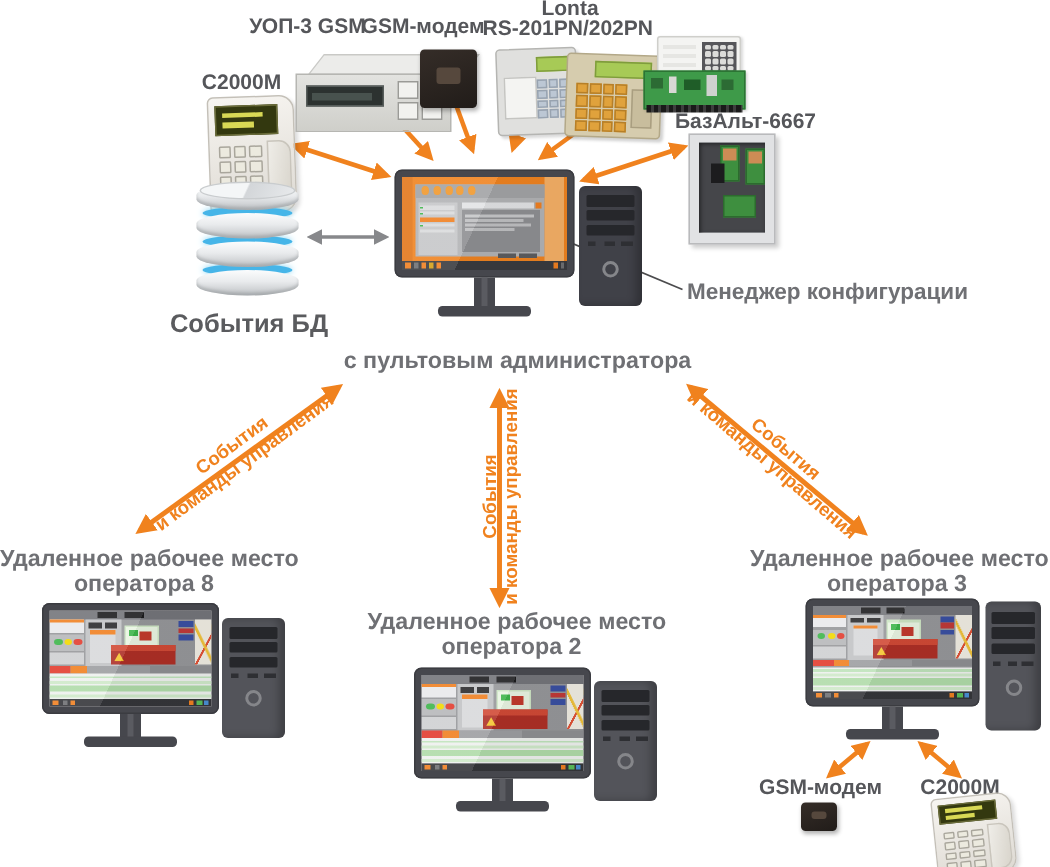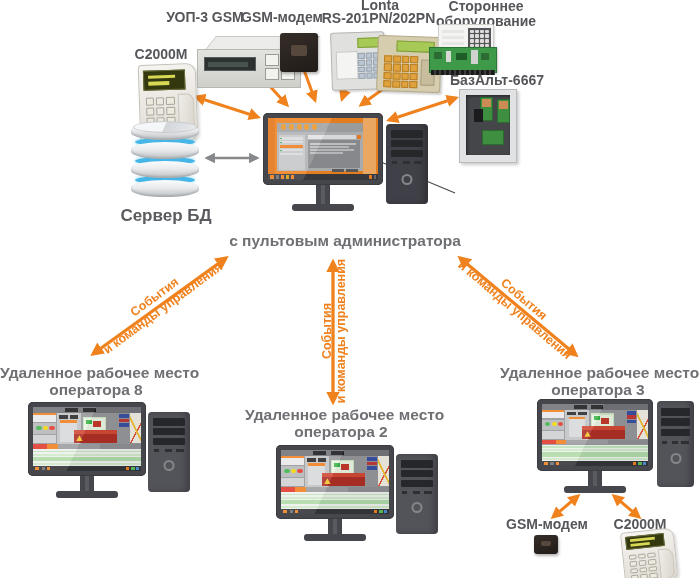--- a/index.html
+++ b/index.html
@@ -153,24 +153,20 @@
     </g>
     <line x1="207" y1="158" x2="257" y2="158" stroke="#87888b" stroke-width="2.4" marker-start="url(#mg)" marker-end="url(#mg)"></line>
     <line x1="455" y1="193" x2="345" y2="147" stroke="#4c4c4e" stroke-width="1.2" marker-end="url(#mb)"></line>
   </svg>
 
   <div class="devlbl" style="left:126px;top:47px;width:70px;">С2000М</div>
   <div class="devlbl" style="left:160px;top:10px;width:90px;">УОП-3 GSM</div>
   <div class="devlbl" style="left:240px;top:10px;width:84px;">GSM-модем</div>
   <div class="devlbl" style="left:340px;top:-2px;width:80px;">Lonta</div>
   <div class="devlbl" style="left:321px;top:11px;width:115px;">RS-201PN/202PN</div>
-  <div class="devlbl" style="left:430px;top:-1px;width:112px;">
-    <span>Стороннее</span><br>
-    <span>оборудование</span>
-  </div>
   <div class="devlbl" style="left:445px;top:73px;width:104px;">БазАльт-6667</div>
 
   <div class="c2000m" style="left:139px;top:64px;width:58px;height:78px;transform:rotate(-2deg);">
     <div class="lcd">
       <i style="top:18%;width:70%;"></i>
         <i style="top:55%;width:55%;"></i>
     </div>
     <div class="keys">
       <b></b>
         <b></b>
@@ -285,21 +281,21 @@
   <div class="db">
     <div class="glow" style="top:17px;"></div>
     <div class="glow" style="top:36px;"></div>
     <div class="glow" style="top:55px;"></div>
     <div class="disc" style="top:2px;"></div>
     <div class="disc" style="top:21px;"></div>
     <div class="disc" style="top:40px;"></div>
     <div class="disc" style="top:59px;"></div>
     <div class="cap"></div>
   </div>
-  <div class="srvlbl" style="left:112px;top:206px;width:108px;">Сервер БД</div>
+  <div class="srvlbl" style="left:112px;top:206px;width:108px;">События БД</div>
 
   <div class="monitor" style="left:263px;top:113px;width:120px;height:72px;">
     <div class="screen" id="adminScreen">
         <div class="sblk" style="left: 0%; top: 0%; width: 100%; height: 100%; background: rgb(239, 131, 32);"></div>
         <div class="sblk" style="left: 0%; top: 0%; width: 6%; height: 100%; background: rgb(226, 119, 27);"></div>
         <div class="sblk" style="left: 86%; top: 0%; width: 12%; height: 100%; background: rgb(245, 176, 102);"></div>
         <div class="sblk" style="left: 8%; top: 8%; width: 78%; height: 78%; background: rgb(178, 179, 181);"></div>
         <div class="sblk" style="left: 8%; top: 8%; width: 78%; height: 15%; background: rgb(162, 163, 165);"></div>
         <div class="sblk round" style="left: 12%; top: 10%; width: 4.5%; height: 10%; background: rgb(240, 152, 44);"></div>
         <div class="sblk round" style="left: 19%; top: 10%; width: 4.5%; height: 10%; background: rgb(240, 152, 44);"></div>
@@ -342,20 +338,21 @@
       <div class="slot" style="top:32%;"></div>
     <div class="dash" style="left:14%;top:46%;width:12%;"></div>
       <div class="dash" style="left:40%;top:46%;width:16%;"></div>
       <div class="dash" style="left:66%;top:46%;width:20%;"></div>
     <div class="ring" style="top:62%;"></div>
   </div>
   <div class="biglbl" style="left:224px;top:215px;width:242px;">
     <br>
     <span>с пультовым администратора</span>
   </div>
+  <div class="biglbl" style="left:458px;top:186px;width:190px;text-align:left;font-size:15px;">Менеджер конфигурации</div>
 
   <div class="linktext" style="left:159px;top:303px;transform:translate(-50%,-50%) rotate(-36.5deg);">
     <span>События</span><br>
     <span>и команды управления</span>
   </div>
   <div class="linktext" style="left:334px;top:331px;transform:translate(-50%,-50%) rotate(-90deg);">
     <span>События</span><br>
     <span>и команды управления</span>
   </div>
   <div class="linktext" style="left:519px;top:305px;transform:translate(-50%,-50%) rotate(40.5deg);">

